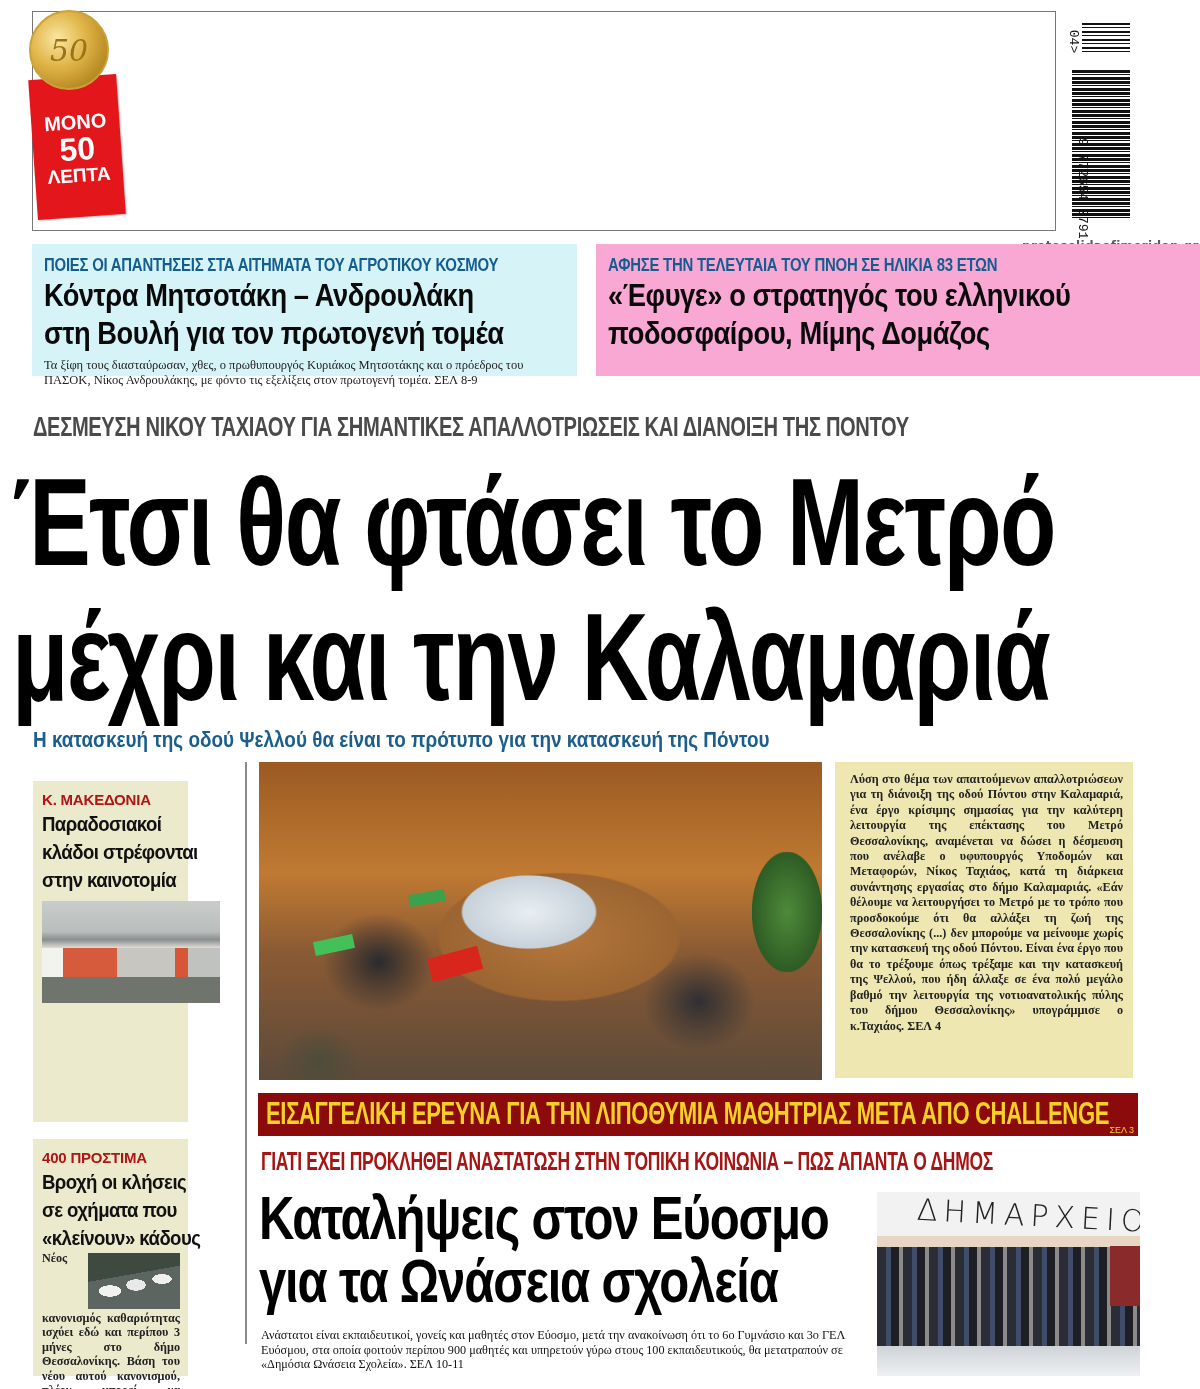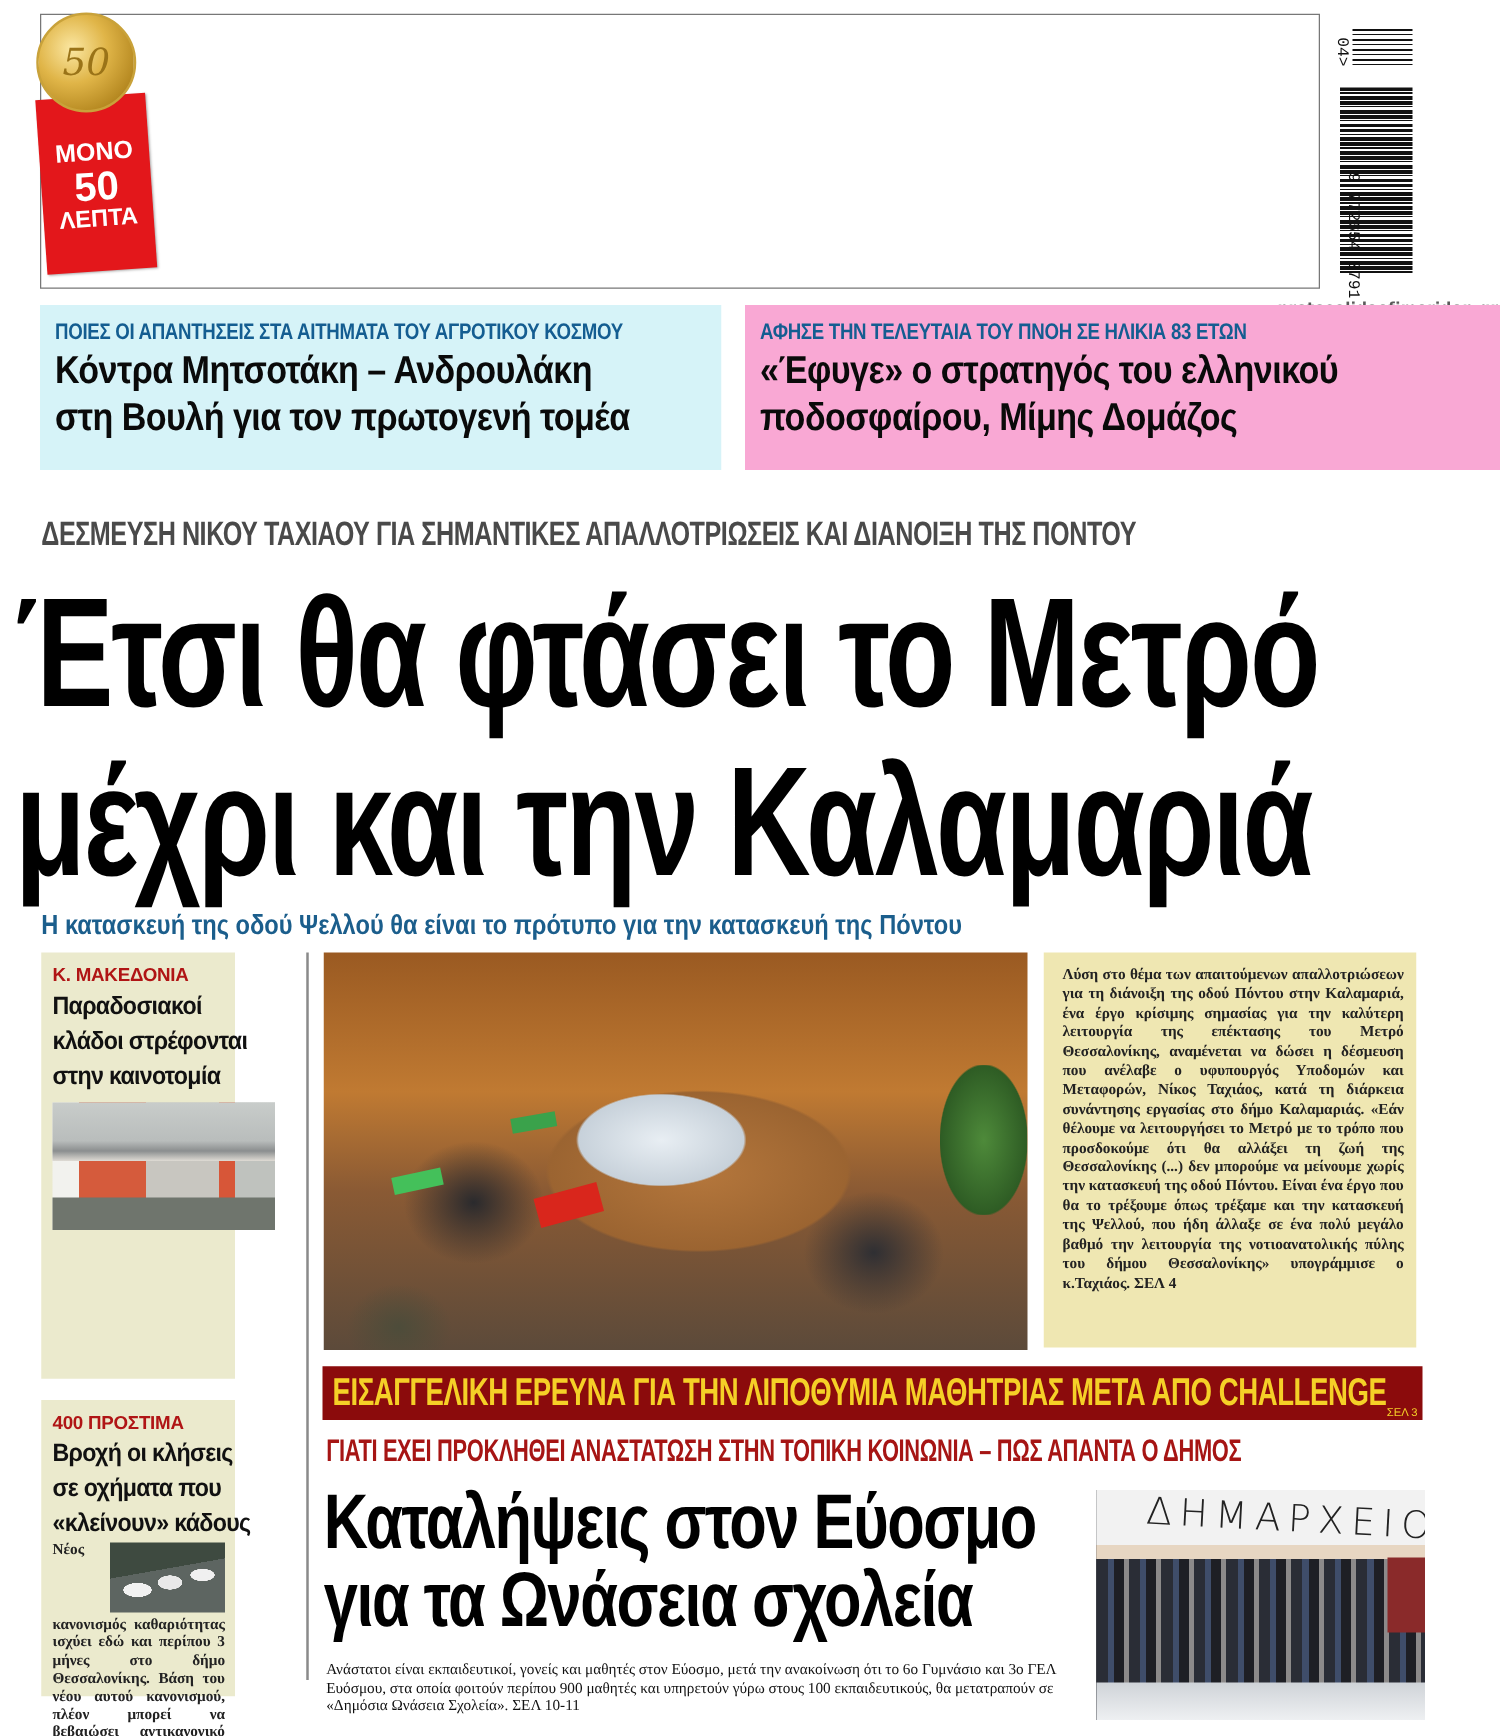--- a/index.html
+++ b/index.html
@@ -56,21 +56,21 @@
   .top-title { font-weight: bold; font-size: 31px; line-height: 36px; letter-spacing: -0.5px; color: #0a0a0a; transform: scaleX(0.88); transform-origin: left; white-space: nowrap; margin-top: 2px; }
   .top-body { font-family: "Liberation Serif", serif; font-size: 12.5px; line-height: 15px; margin-top: 6px; color: #222; }
 
   
   #main-kicker { left: 33px; top: 412px; font-weight: bold; font-size: 27px; color: #4a4a4a; white-space: nowrap; transform: scaleX(0.746); transform-origin: left; letter-spacing: -0.5px; }
   #main-title { left: 12px; top: 455px; font-weight: bold; color: #000; white-space: nowrap; line-height: 132px;
     font-size: 122px; letter-spacing: -2px; transform: scaleX(0.757) scaleY(1.02); transform-origin: left top; }
   #main-sub { left: 33px; top: 727px; font-weight: bold; font-size: 22px; color: #1b5e8c; white-space: nowrap; transform: scaleX(0.86); transform-origin: left; }
 
   
-  .side { left: 33px; width: 155px; background: #ebeacd; padding: 10px 8px 8px 9px; }
+  .side { left: 33px; width: 155px; background: #ebeacd; padding: 10px 8px 8px 9px; margin-top: 19px; }
   #side-1 { top: 762px; height: 341px; }
   #side-2 { top: 1120px; height: 237px; }
   .kicker-red { color: #b01515; font-weight: bold; font-size: 15px; line-height: 18px; letter-spacing: -0.2px; }
   .side-title { font-weight: bold; font-size: 20px; line-height: 25px; letter-spacing: -0.6px; color: #111; margin-top: 3px; transform: scaleX(0.93); transform-origin: left; white-space: nowrap; }
   .side-body { font-family: "Liberation Serif", serif; font-weight: bold; font-size: 12.2px; line-height: 14.4px; color: #222; text-align: justify; }
   #side-photo-1 { width: 178px; height: 102px; margin-top: 8px; margin-bottom: 8px;
     background:
       linear-gradient(180deg, #c8ccca 0%, #b9bdbc 30%, #8b8e8f 38%, #e0dcd5 46%, transparent 46%),
       linear-gradient(90deg, #f2f2ee 0 12%, #d55b3c 12% 42%, #c8c6c0 42% 75%, #d75638 75% 82%, #bfc2be 82% 100%);
     position: relative; }
@@ -135,20 +135,21 @@
   <div class="code-top">04&gt;</div>
   <div class="bars-main"></div>
   <div class="code-main">9 772654 079169</div>
 </div>
 <div id="watermark" class="abs">protoselidaefimeridon.gr</div>
 
 <div id="story-left" class="abs topbox">
   <div class="kicker-blue">ΠΟΙΕΣ ΟΙ ΑΠΑΝΤΗΣΕΙΣ ΣΤΑ ΑΙΤΗΜΑΤΑ ΤΟΥ ΑΓΡΟΤΙΚΟΥ ΚΟΣΜΟΥ</div>
   <div class="top-title">Κόντρα Μητσοτάκη – Ανδρουλάκη</div>
   <div class="top-title">στη Βουλή για τον πρωτογενή τομέα</div>
+  <div class="top-body">Τα ξίφη τους διασταύρωσαν, χθες, ο πρωθυπουργός Κυριάκος Μητσοτάκης και ο πρόεδρος του ΠΑΣΟΚ, Νίκος Ανδρουλάκης, με φόντο τις εξελίξεις στον πρωτογενή τομέα. ΣΕΛ 8-9</div>
 </div>
 <div id="story-right" class="abs topbox">
   <div class="kicker-blue">ΑΦΗΣΕ ΤΗΝ ΤΕΛΕΥΤΑΙΑ ΤΟΥ ΠΝΟΗ ΣΕ ΗΛΙΚΙΑ 83 ΕΤΩΝ</div>
   <div class="top-title">«Έφυγε» ο στρατηγός του ελληνικού</div>
   <div class="top-title">ποδοσφαίρου, Μίμης Δομάζος</div>
 </div>
 
 <div id="main-kicker" class="abs">ΔΕΣΜΕΥΣΗ ΝΙΚΟΥ ΤΑΧΙΑΟΥ ΓΙΑ ΣΗΜΑΝΤΙΚΕΣ ΑΠΑΛΛΟΤΡΙΩΣΕΙΣ ΚΑΙ ΔΙΑΝΟΙΞΗ ΤΗΣ ΠΟΝΤΟΥ</div>
 <div id="main-title" class="abs">
   <div>Έτσι θα φτάσει το Μετρό</div>

